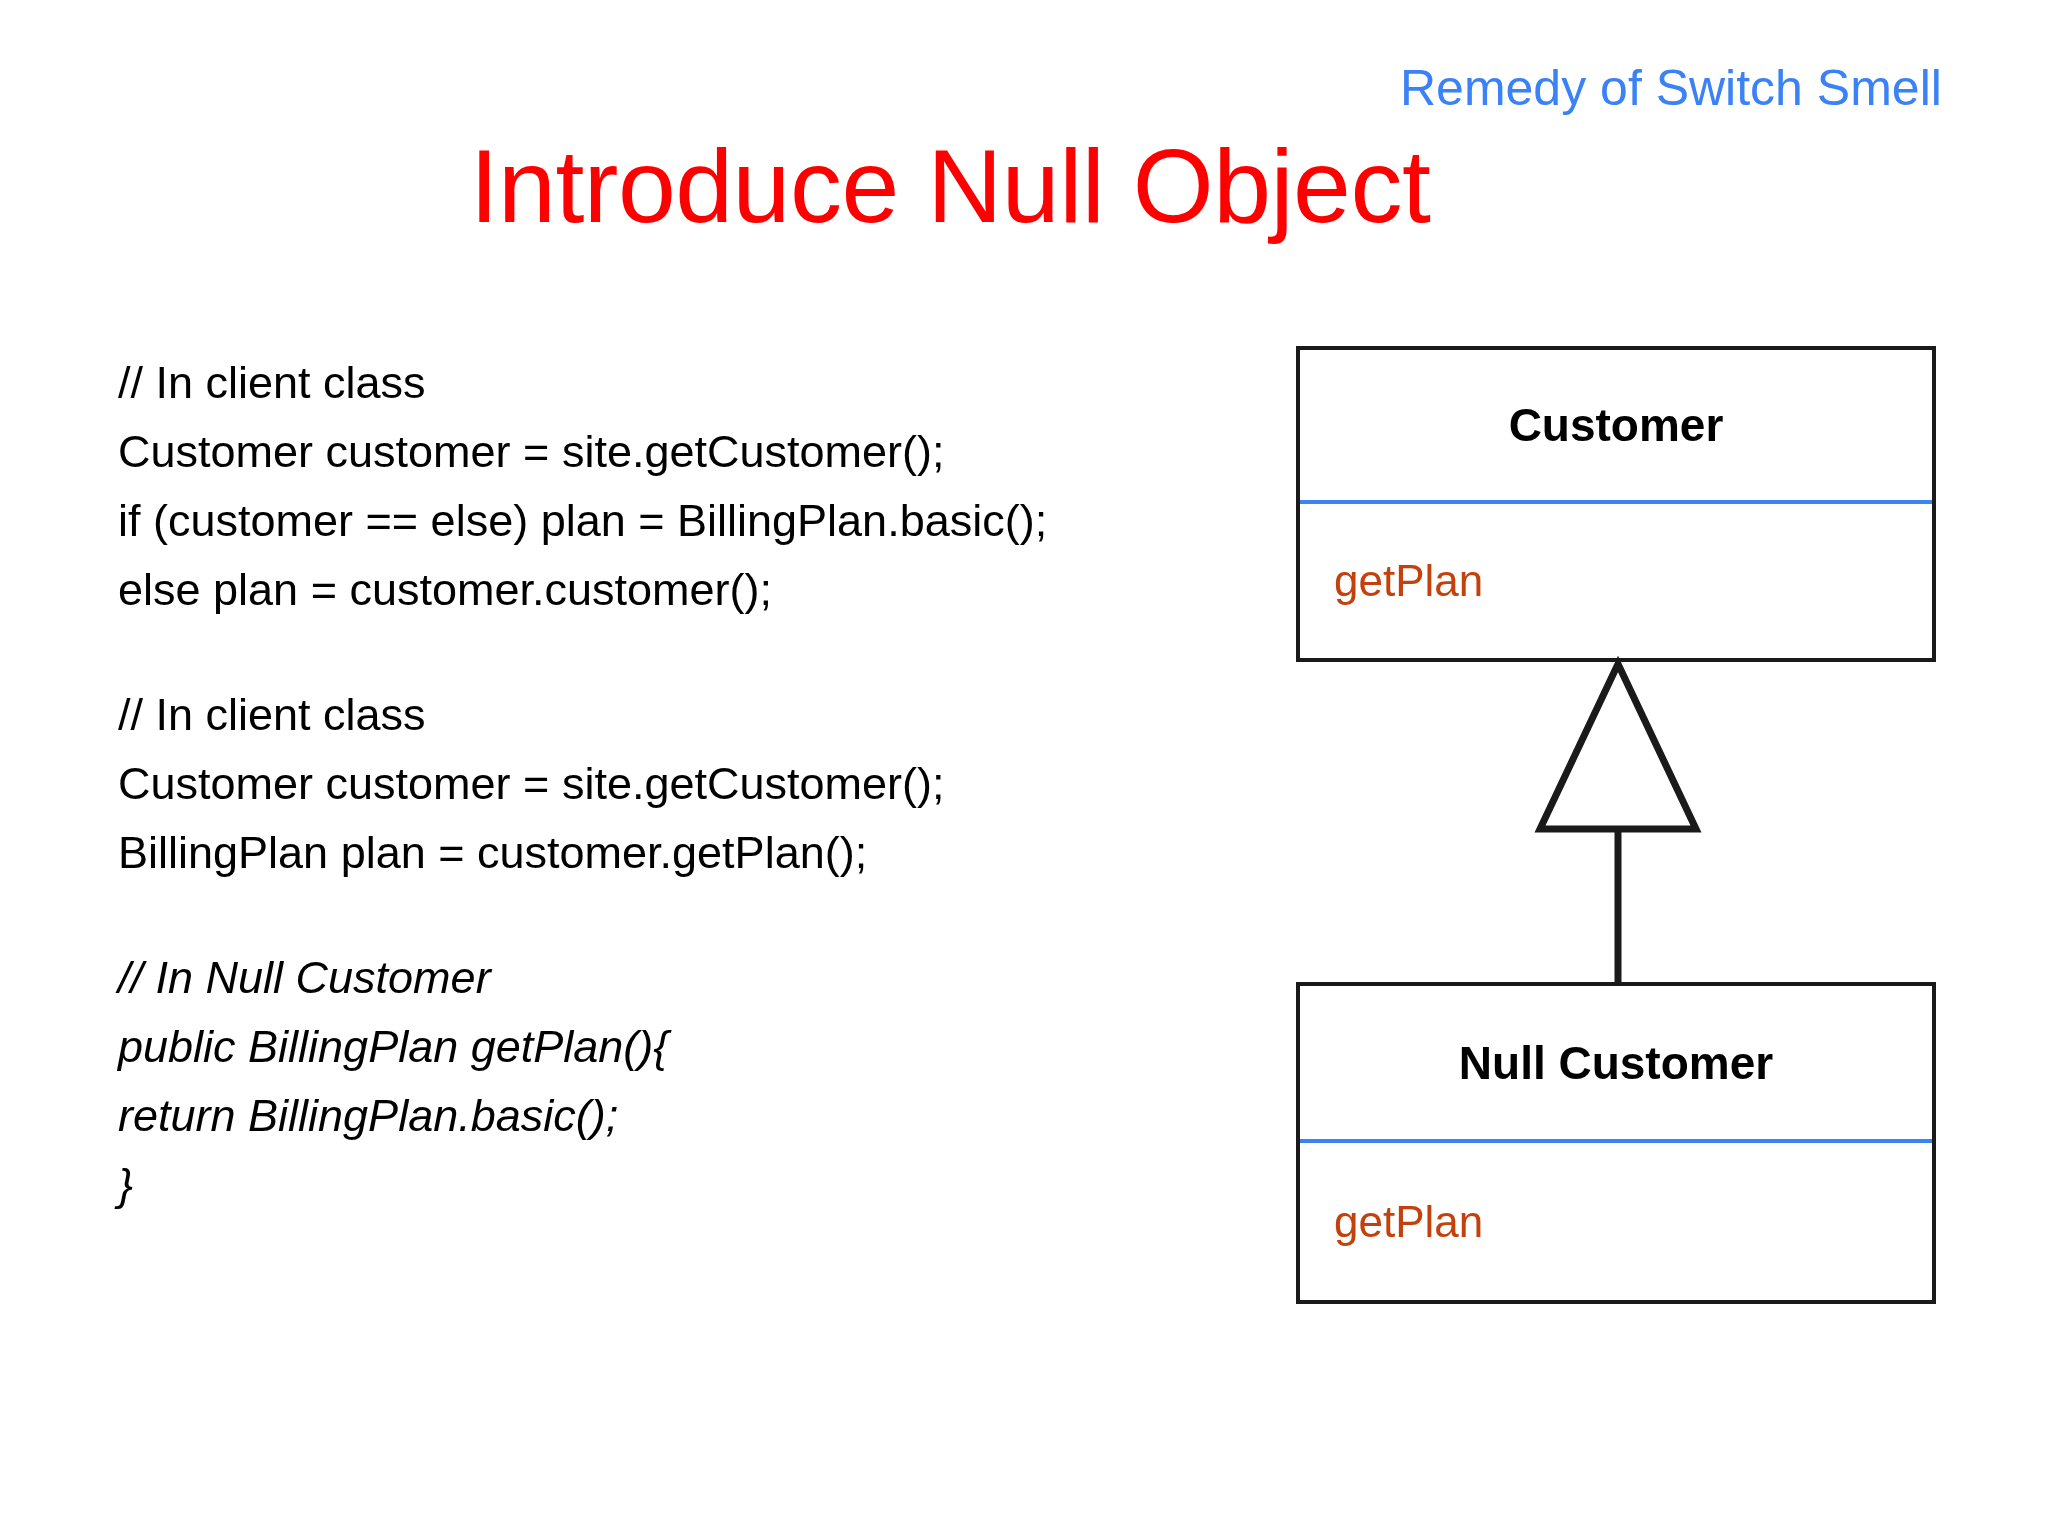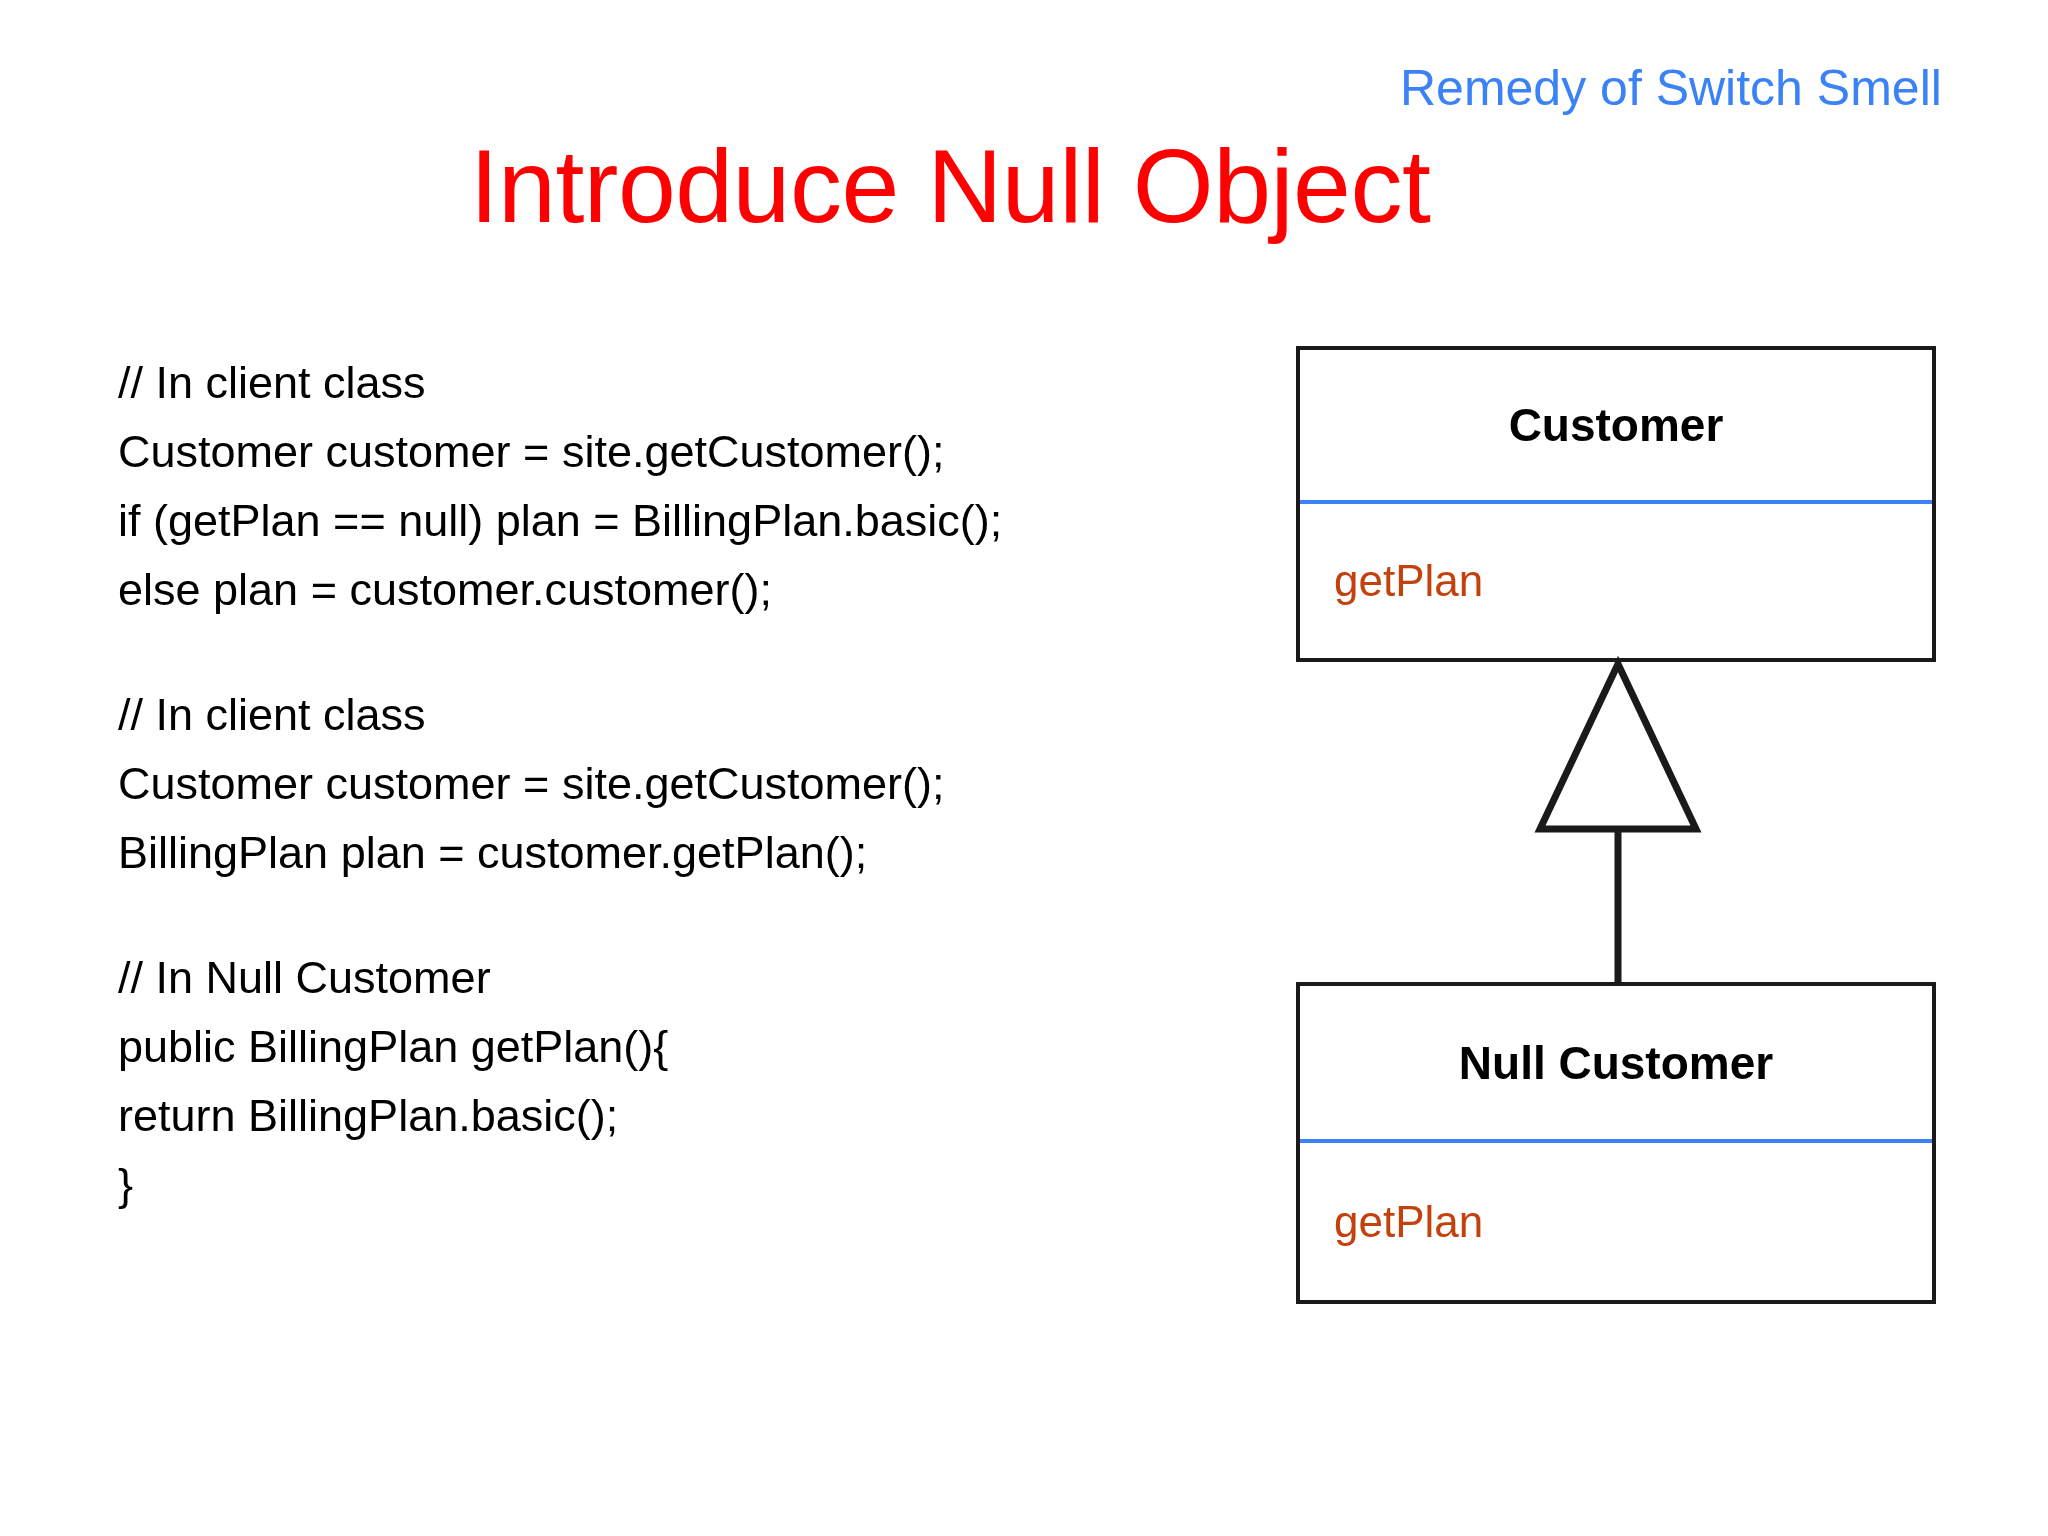--- a/index.html
+++ b/index.html
@@ -48,21 +48,21 @@
   
   #code-column {
     position: absolute;
     left: 118px;
     top: 348px;
     width: 1130px;
   }
   .code-block {
     margin: 0 0 56px 0;
   }
-  .code-block:last-child { margin-bottom: 0; }
+  .code-block:last-child { margin-bottom: 0; font-style: italic; }
   .code-line {
     font-family: "Liberation Sans", sans-serif;
     font-size: 45px;
     line-height: 69px;
     color: #000000;
     white-space: pre;
   }
 
   
   #uml-diagram {
@@ -136,21 +136,21 @@
 
   <div id="header-label">Remedy of Switch Smell</div>
 
   <div id="slide-title">Introduce Null Object</div>
 
   <div id="code-column">
 
     <div class="code-block">
       <div class="code-line">// In client class</div>
       <div class="code-line">Customer customer = site.getCustomer();</div>
-      <div class="code-line">if (getPlan == null) plan = BillingPlan.basic();</div>
+      <div class="code-line">if (customer == else) plan = BillingPlan.basic();</div>
       <div class="code-line">else plan = customer.customer();</div>
     </div>
 
     <div class="code-block">
       <div class="code-line">// In client class</div>
       <div class="code-line">Customer customer = site.getCustomer();</div>
       <div class="code-line">BillingPlan plan = customer.getPlan();</div>
     </div>
 
     <div class="code-block">

